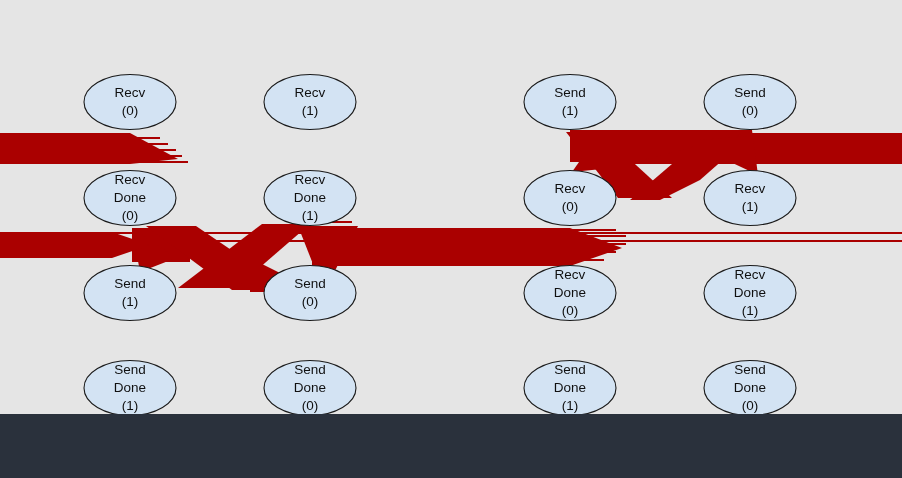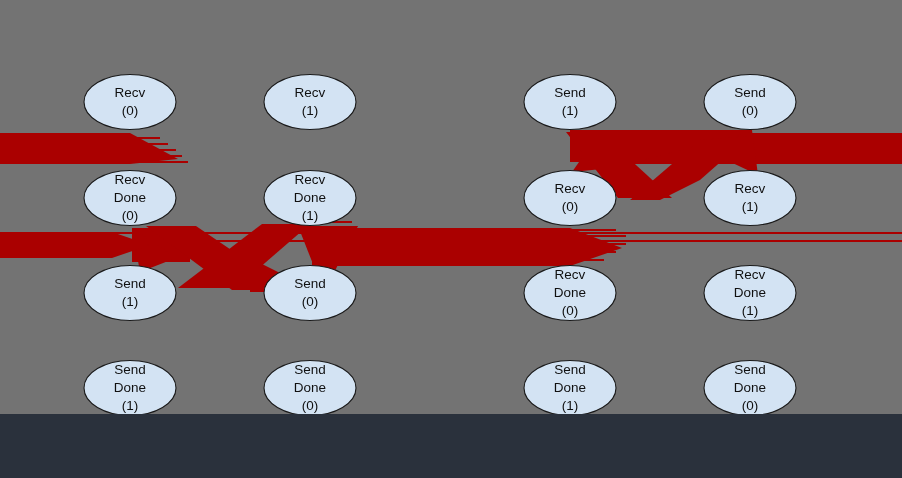--- a/index.html
+++ b/index.html
@@ -52,21 +52,21 @@
   #footer-bar {
     position: absolute;
     left: 0;
     width: 902px;
     background: #2a313c;
   }
 </style>
 </head>
 <body>
 
-<div id="canvas-root" style="background: #737373;">
+<div id="canvas-root" style="background: #e5e5e5;">
 
   <svg id="graph-svg" viewBox="0 0 902 478" xmlns="http://www.w3.org/2000/svg">
 
     <g>
 
       <path class="edge-shape" d="M 0,133 L 130,133 L 130,164 L 0,164 Z"></path>
       <path class="edge-shape" d="M 130,133 L 178,159 L 130,164 Z"></path>
 
       <path class="edge-shape" d="M 630,133 L 902,133 L 902,164 L 630,164 Z"></path>
 

